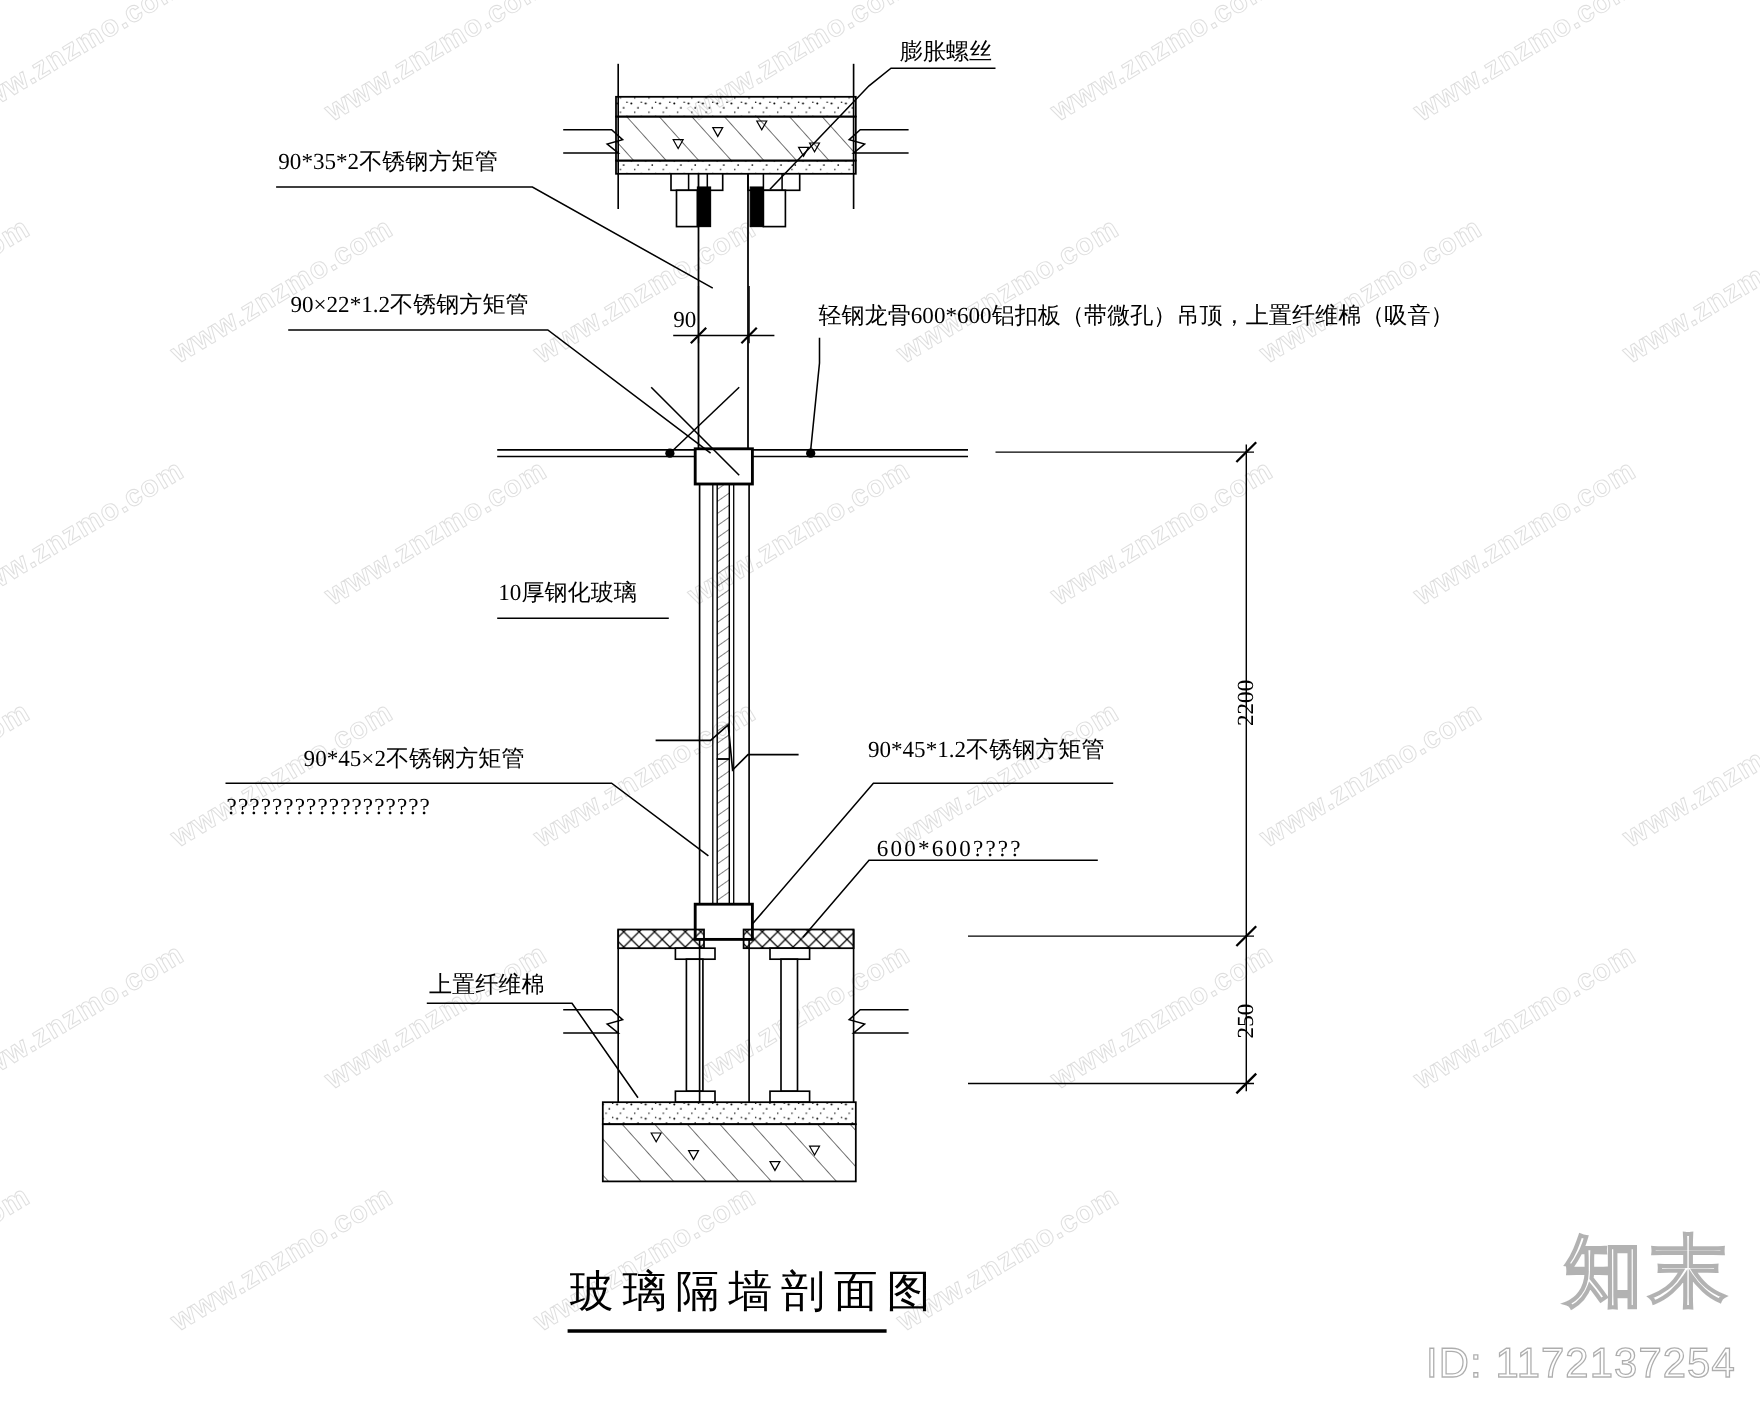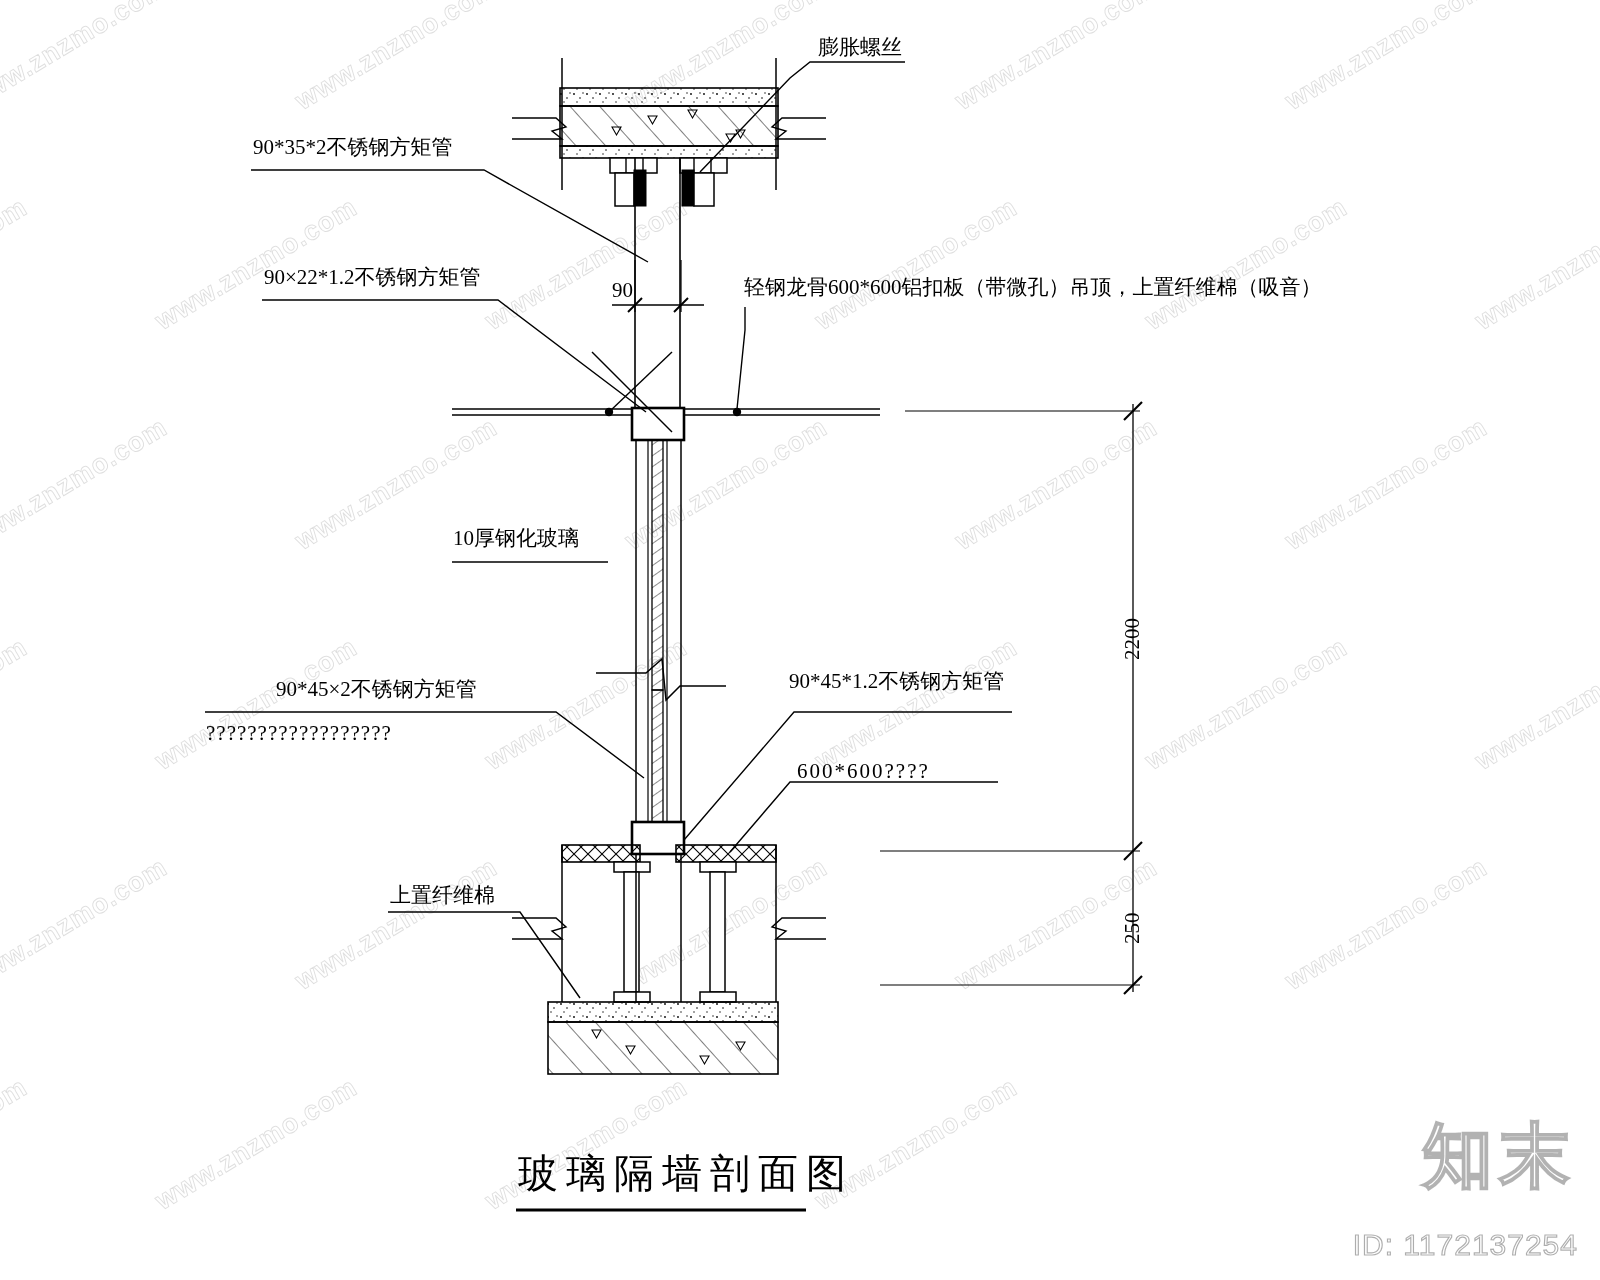--- a/index.html
+++ b/index.html
@@ -20,21 +20,21 @@
        font-size:21px;line-height:1.05;color:#000;}
   .dimtxt{position:absolute;white-space:nowrap;font-size:21px;
           font-family:"Liberation Serif","DejaVu Serif",serif;}
   .dimtxt.vert{transform:rotate(-90deg);transform-origin:left top;}
   #title{position:absolute;white-space:nowrap;font-size:40px;letter-spacing:8px;
          font-family:"Liberation Serif","DejaVu Serif",serif;}
   
   #logo{position:absolute;right:24px;bottom:76px;font-size:71px;font-weight:700;
         letter-spacing:6px;font-family:"Liberation Sans","DejaVu Sans",sans-serif;
         color:transparent;-webkit-text-stroke:1.6px rgba(0,0,0,0.30);}
-  #idtag{position:absolute;right:22px;bottom:18px;font-size:30px;letter-spacing:1px;
+  #idtag{position:absolute;right:22px;bottom:18px;font-size:38px;letter-spacing:1px;
          font-family:"Liberation Sans","DejaVu Sans",sans-serif;
          color:transparent;-webkit-text-stroke:1.2px rgba(0,0,0,0.32);}
 </style>
 </head>
 <body>
 
 <div id="sheet">
 
   <div id="wm">
     <div class="wmtext" style="left:-40px;top:90px;">www.znzmo.com</div>

